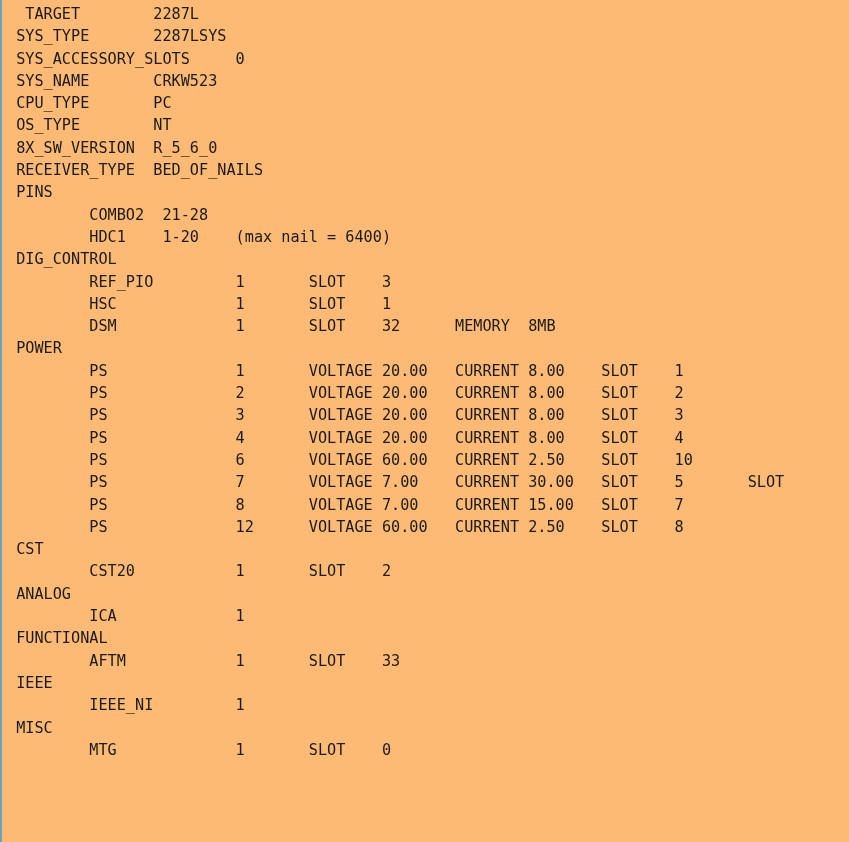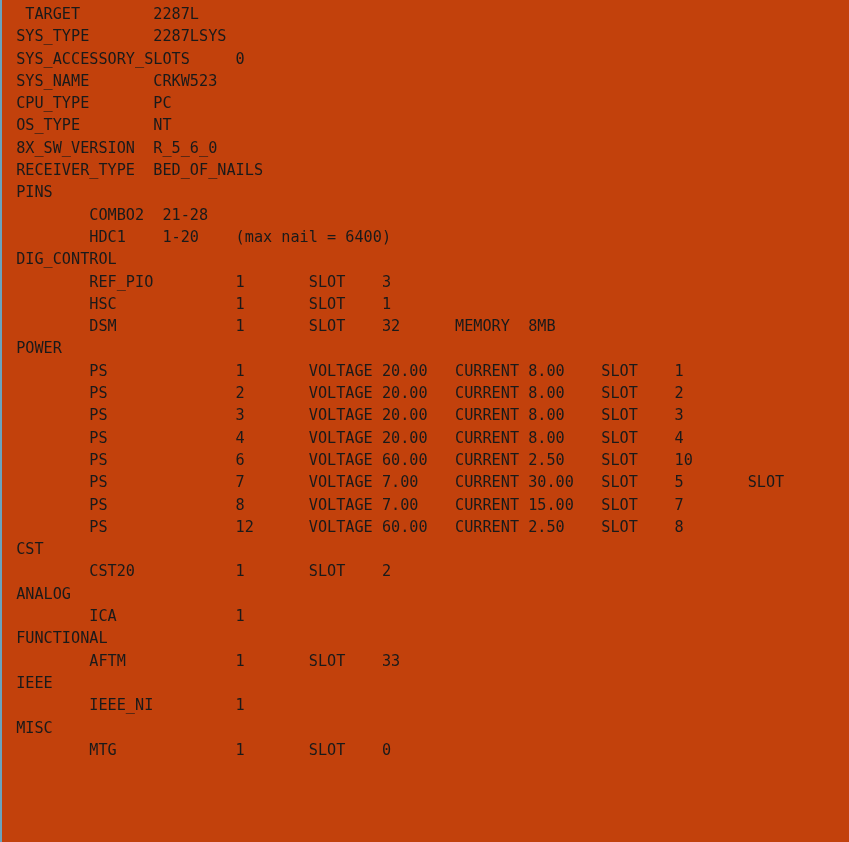--- a/index.html
+++ b/index.html
@@ -12,21 +12,21 @@
     width: 849px;
     height: 842px;
     overflow: hidden;
     font-family: "DejaVu Sans Mono", "Liberation Mono", monospace;
   }
 
   #config-listing {
     position: relative;
     width: 849px;
     height: 842px;
-    background: #c2410c;
+    background: #fdba74;
     box-sizing: border-box;
     border-left: 2px solid #6ba3bf;
     overflow: hidden;
   }
 
   .listing-body {
     position: absolute;
     left: 0;
     top: 0;
     width: 900px;

